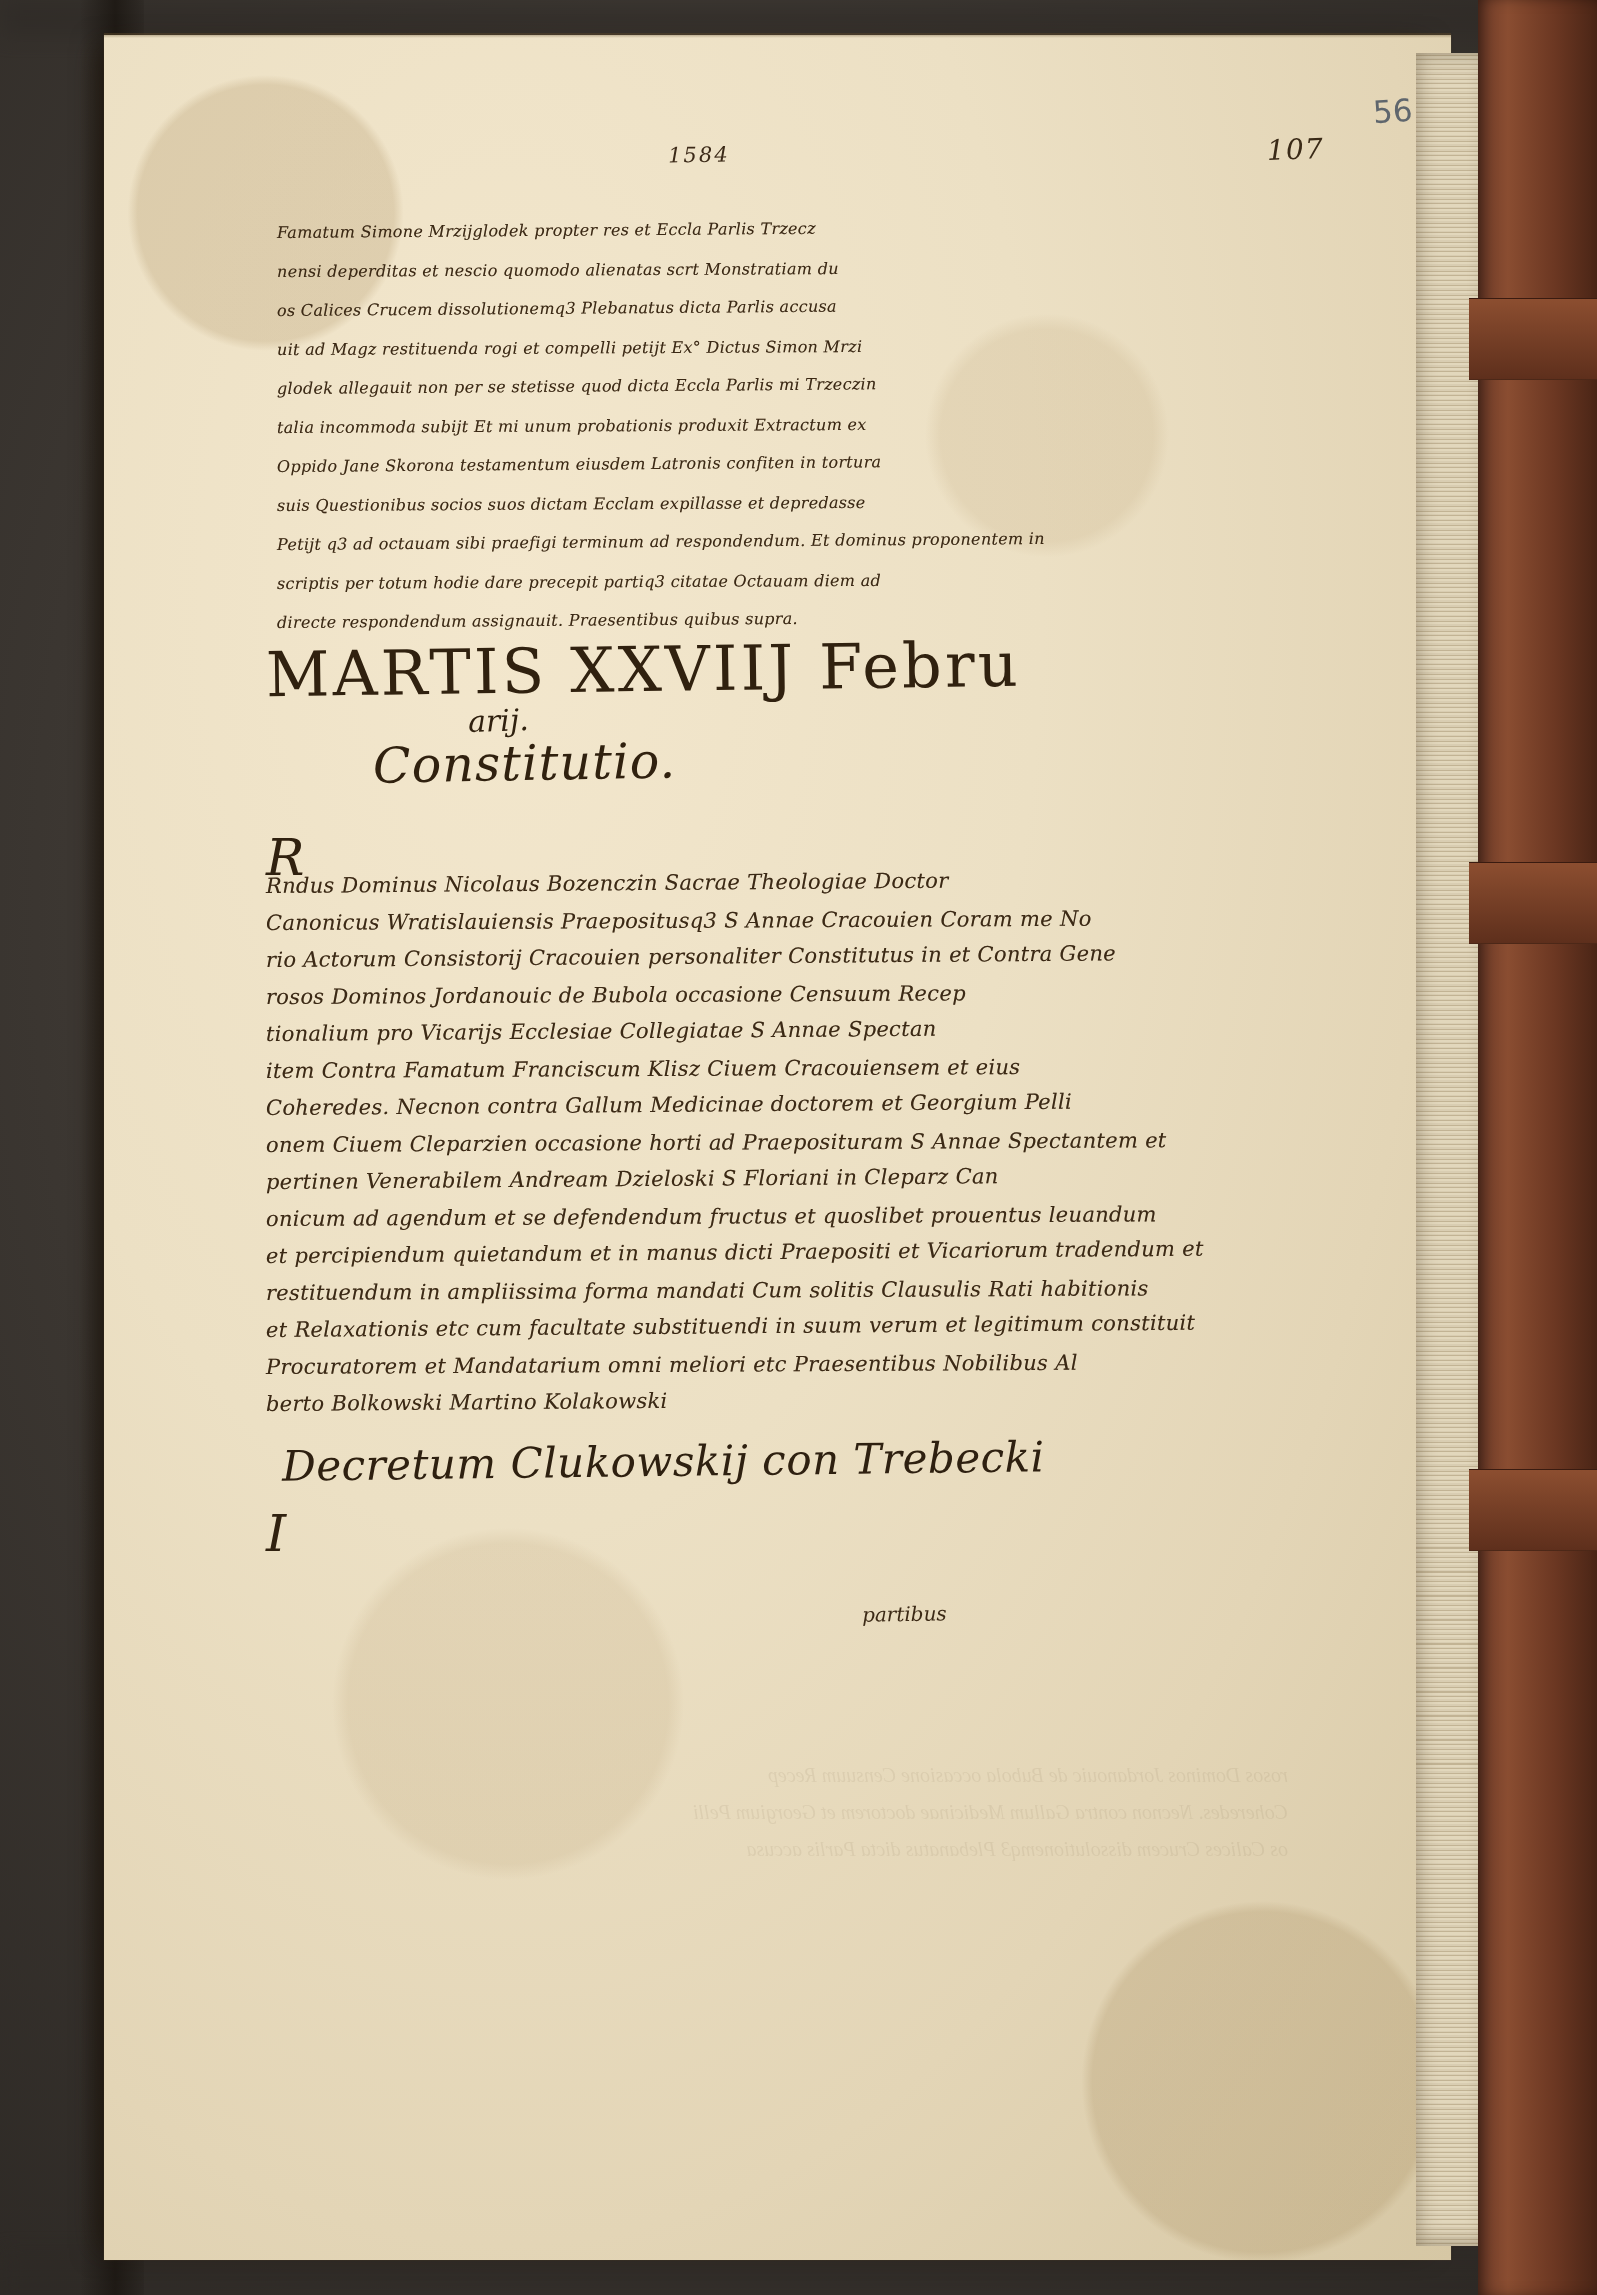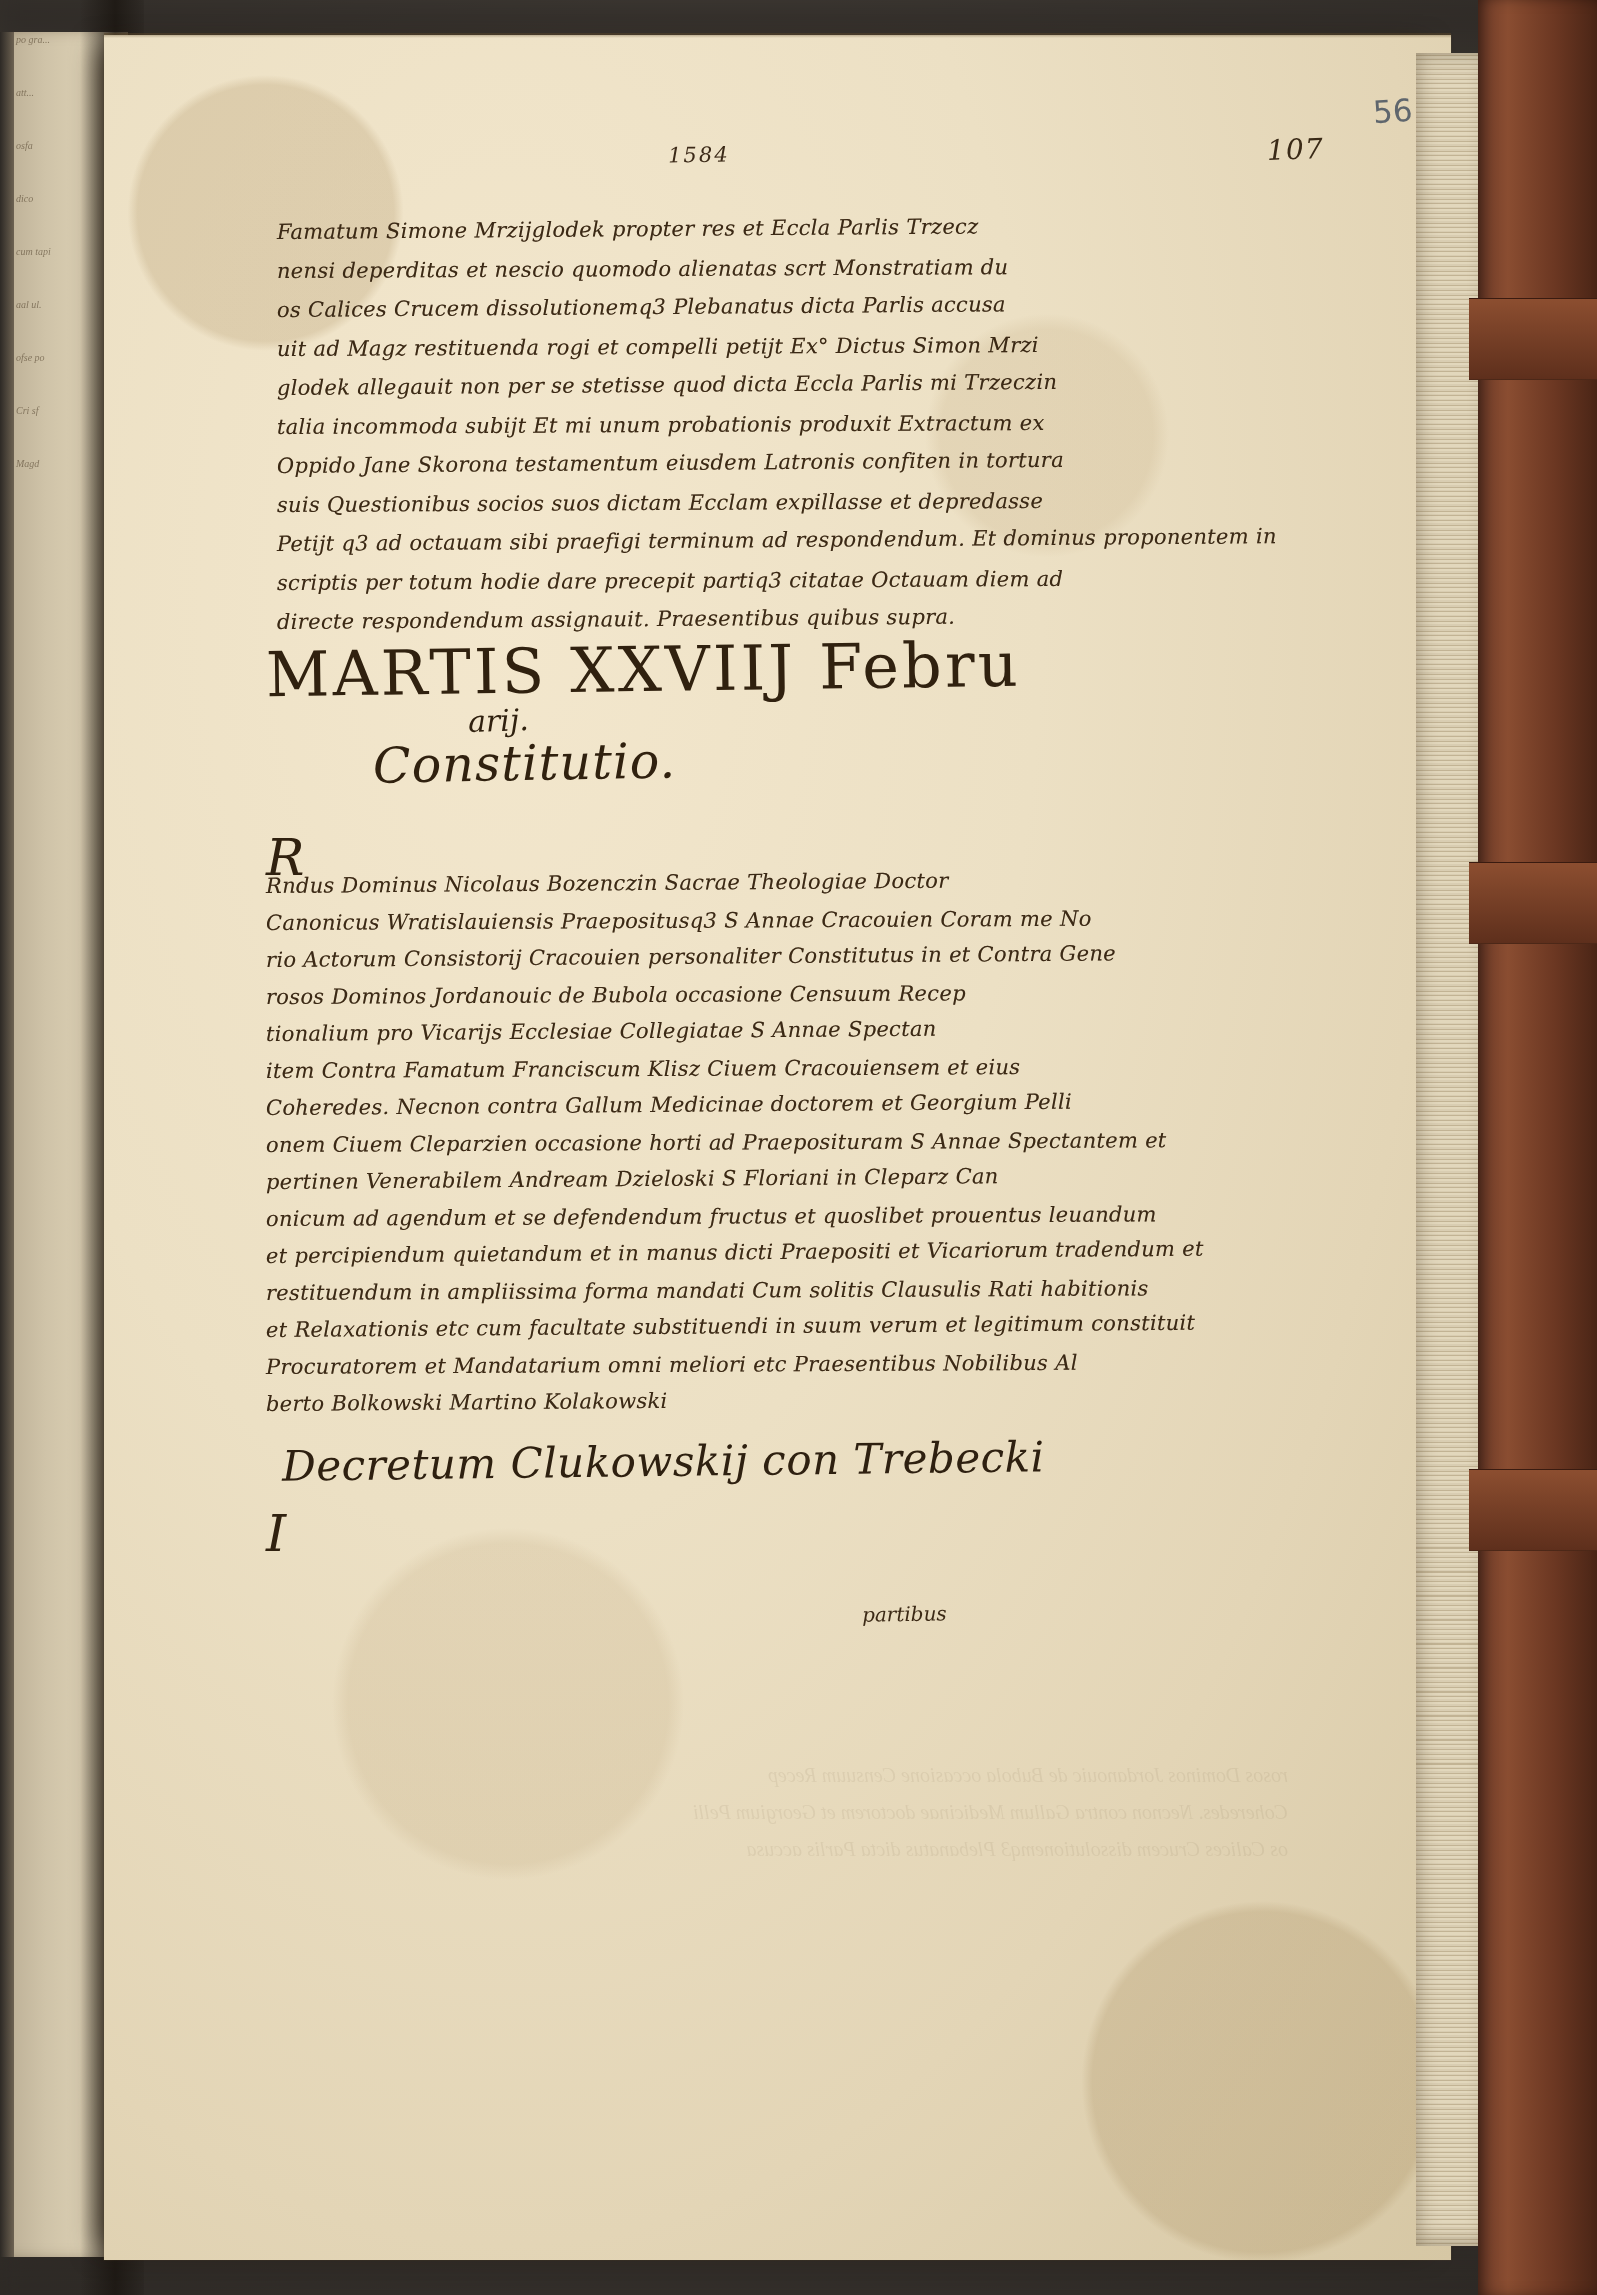--- a/index.html
+++ b/index.html
@@ -170,21 +170,21 @@
     letter-spacing: 2.1px;
     transform: rotate(-1deg);
   }
 
   
   .hand {
     position: absolute;
     color: #3b2915;
     font-family: "DejaVu Serif", serif;
     font-style: italic;
-    font-size: 21px;
+    font-size: 16px;
     line-height: 39px;
     letter-spacing: 0.3px;
     text-shadow: 0 0 0.5px rgba(60,40,20,.35);
   }
   .hand .ln {
     display: block;
     white-space: nowrap;
     transform-origin: left center;
   }
   .hand .ln:nth-child(odd)  { transform: rotate(-.45deg); }
@@ -270,34 +270,20 @@
   }
 </style>
 </head>
 <body>
 
 <div class="photo">
 
   <div class="bg-patch" style="left:0;top:0;width:1597px;height:37px;"></div>
   <div class="bg-patch" style="left:0;top:2252px;width:1597px;height:44px;"></div>
 
-  <div class="verso">
-    <div class="verso-edge"></div>
-    <div class="verso-text">
-      <div class="verso-block">po gra...</div>
-      <div class="verso-block">att...</div>
-      <div class="verso-block">osfa</div>
-      <div class="verso-block">dico</div>
-      <div class="verso-block">cum tapi</div>
-      <div class="verso-block">aal ul.</div>
-      <div class="verso-block">ofse po</div>
-      <div class="verso-block">Cri sf</div>
-      <div class="verso-block">Magd</div>
-    </div>
-  </div>
 
   <div class="gutter"></div>
 
   <div class="recto">
     <div class="recto-topedge"></div>
   </div>
 
   <div class="ink year">1584</div>
 
   <div class="ink folio-num">107</div>

